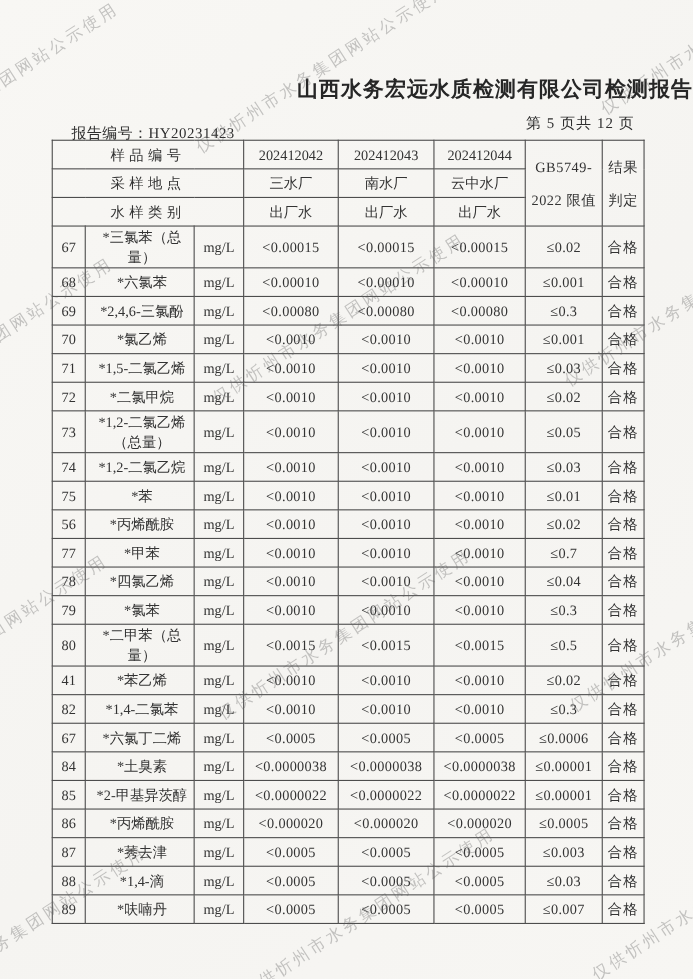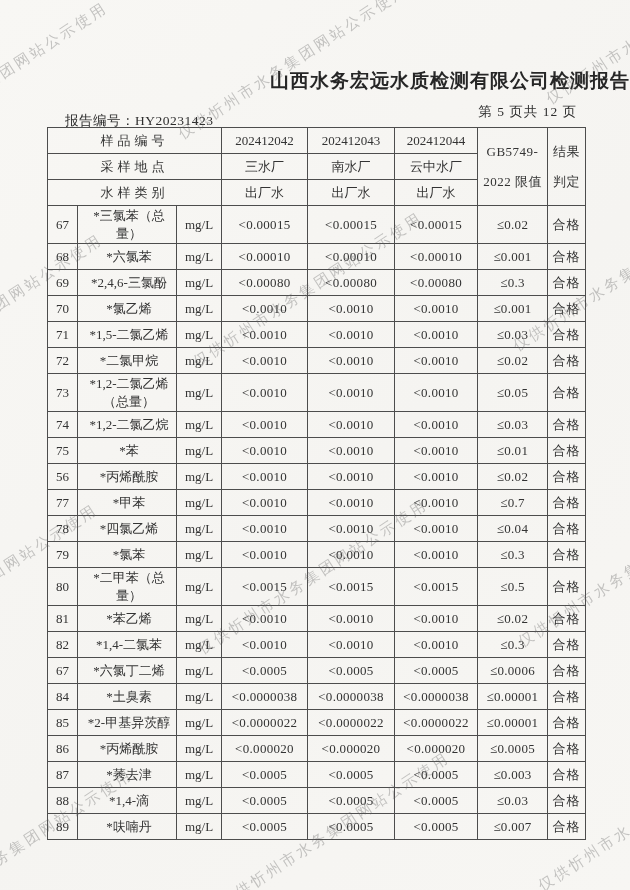--- a/index.html
+++ b/index.html
@@ -270,21 +270,21 @@
             <td class="c-no">80</td>
             <td class="c-name pre">*二甲苯（总量）</td>
             <td class="c-unit">mg/L</td>
             <td class="c-val">&lt;0.0015</td>
             <td class="c-val">&lt;0.0015</td>
             <td class="c-val">&lt;0.0015</td>
             <td class="c-val">≤0.5</td>
             <td class="c-res">合格</td>
           </tr>
           <tr>
-            <td class="c-no">81</td>
+            <td class="c-no">41</td>
             <td class="c-name pre">*苯乙烯</td>
             <td class="c-unit">mg/L</td>
             <td class="c-val">&lt;0.0010</td>
             <td class="c-val">&lt;0.0010</td>
             <td class="c-val">&lt;0.0010</td>
             <td class="c-val">≤0.02</td>
             <td class="c-res">合格</td>
           </tr>
           <tr>
             <td class="c-no">82</td>

